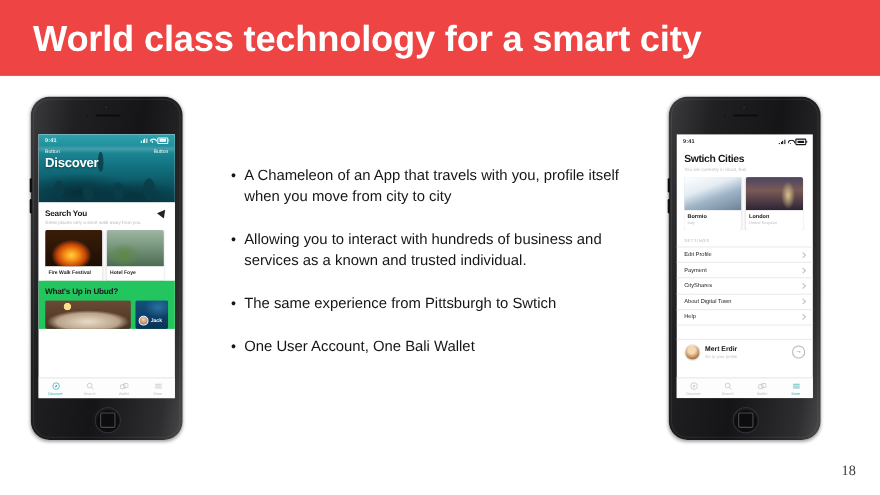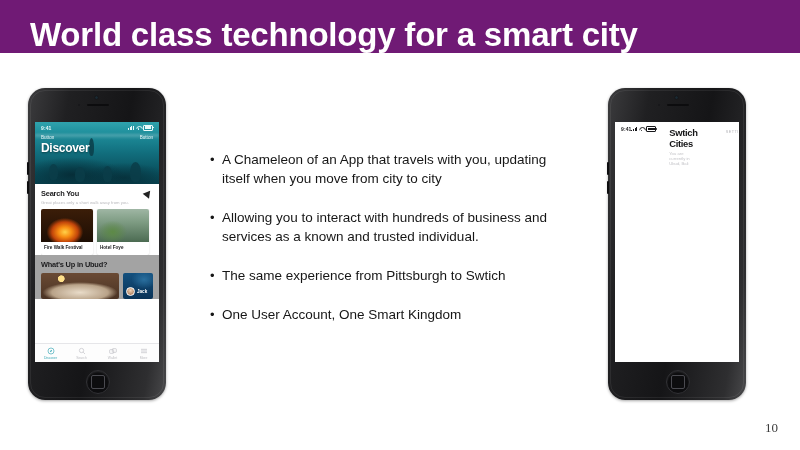--- a/index.html
+++ b/index.html
@@ -6,22 +6,22 @@
   body{
     width:800px;height:450px;
     background:#ffffff;
     font-family:"Liberation Sans", sans-serif;
     overflow:hidden;
     position:relative;
   }
 
   
   #banner{
-    position:absolute;left:0;top:0;width:800px;height:53px;
-    background:#701a75;
+    position:absolute;left:0;top:0;width:800px;height:69px;
+    background:#ef4444;
   }
   #banner-title{
     position:absolute;left:30px;top:16px;
     font-size:33px;font-weight:bold;color:#ffffff;
     letter-spacing:-0.2px;white-space:nowrap;
     font-family:"Liberation Sans", sans-serif;
   }
 
   
   #bullets{
@@ -175,21 +175,21 @@
   .img-fire{
     background:
       radial-gradient(ellipse 45% 55% at 46% 70%, #ffd24a 0%, #f78c12 28%, #c2450a 55%, transparent 78%),
       linear-gradient(180deg,#3b1d08 0%,#1d0e04 100%);
   }
   .img-hotel{
     background:
       radial-gradient(ellipse 40% 50% at 30% 70%, #5d8a46 0%, transparent 70%),
       linear-gradient(180deg,#9fb6a4 0%,#7d9b82 40%,#4c6b52 100%);
   }
-  #whats{padding:5px 6px 0;background:#a3a3a3;}
+  #whats{padding:5px 6px 0;background:#22c55e;}
   .wide-row{display:flex;gap:4px;margin-top:4px;overflow:hidden;height:26px;}
   .wide-card{border-radius:2px;overflow:hidden;position:relative;}
   .img-crowd{
     flex:0 0 78px;
     background:
       radial-gradient(circle at 26% 22%, #ffe08a 0 5%, transparent 6%),
       radial-gradient(ellipse 60% 50% at 50% 75%, #e9dcc9 0%, #b9a389 60%, transparent 80%),
       linear-gradient(180deg,#6a4a34 0%,#4a3324 100%);
   }
   .img-jack{
@@ -209,21 +209,21 @@
   .tabbar{
     margin-top:auto;display:flex;border-top:.5px solid #e6e6e9;
     background:#fdfdfd;padding:2.5px 0 2px;
   }
   .tab{flex:1;display:flex;flex-direction:column;align-items:center;gap:1.2px;}
   .tab-ic{width:8px;height:8px;color:#c0c0c5;}
   .tab-lb{font-size:3.4px;color:#c0c0c5;}
   .tab.active .tab-ic,.tab.active .tab-lb{color:#3aa8b5;}
 
   
-  #screenR{display:flex;flex-direction:row;background:#fff;}
+  #screenR{display:flex;flex-direction:column;background:#fff;}
   #r-head{padding:5px 7px 0;}
   #r-title{font-size:9.4px;font-weight:bold;color:#151517;letter-spacing:-.3px;}
   #r-sub{font-size:4.2px;color:#c4c4c8;margin-top:2px;}
   .city-row{display:flex;gap:4px;margin:5px 7px 0;overflow:hidden;}
   .city-card{
     flex:0 0 52px;background:#fff;border-radius:2px;
     box-shadow:0 .5px 2px rgba(0,0,0,.15);overflow:hidden;
   }
   .city-img{height:30px;}
   .city-name{font-size:5px;font-weight:bold;color:#17171a;padding:3px 3px 0;}
@@ -268,33 +268,33 @@
 </head>
 <body>
 
 <div id="banner">
   <div id="banner-title">World class technology for a smart city</div>
 </div>
 
 <div id="bullets">
   <div class="bullet-row">
     <span class="bullet-dot">•</span>
-    <span class="bullet-text">A Chameleon of an App that travels with you, updating itself when you move from city to city</span>
+    <span class="bullet-text">A Chameleon of an App that travels with you, profile itself when you move from city to city</span>
   </div>
   <div class="bullet-row">
     <span class="bullet-dot">•</span>
     <span class="bullet-text">Allowing you to interact with hundreds of business and services as a known and trusted individual.</span>
   </div>
   <div class="bullet-row">
     <span class="bullet-dot">•</span>
     <span class="bullet-text">The same experience from Pittsburgh to Swtich</span>
   </div>
   <div class="bullet-row">
     <span class="bullet-dot">•</span>
-    <span class="bullet-text">One User Account, One Smart Kingdom</span>
+    <span class="bullet-text">One User Account, One Bali Wallet</span>
   </div>
 </div>
 
 <div class="phone" style="left:28px;top:88px;width:138px;height:312px;">
   <div class="phone-inner-edge"></div>
   <div class="side-btn" style="left:-1px;top:74px;width:2px;height:13px;"></div>
   <div class="side-btn" style="left:-1px;top:93px;width:2px;height:13px;"></div>
   <div class="phone-speaker" style="left:59px;top:16px;width:22px;"></div>
   <div class="phone-cam" style="left:67px;top:8px;"></div>
   <div class="phone-sensor" style="left:50px;top:16px;"></div>
@@ -510,13 +510,13 @@
               <line x1="3" y1="17" x2="21" y2="17"></line>
           </svg>
           <span class="tab-lb">More</span>
         </div>
       </div>
 
     </div>
   </div>
 </div>
 
-<div id="page-number">10</div>
+<div id="page-number">18</div>
 
 </body></html>

